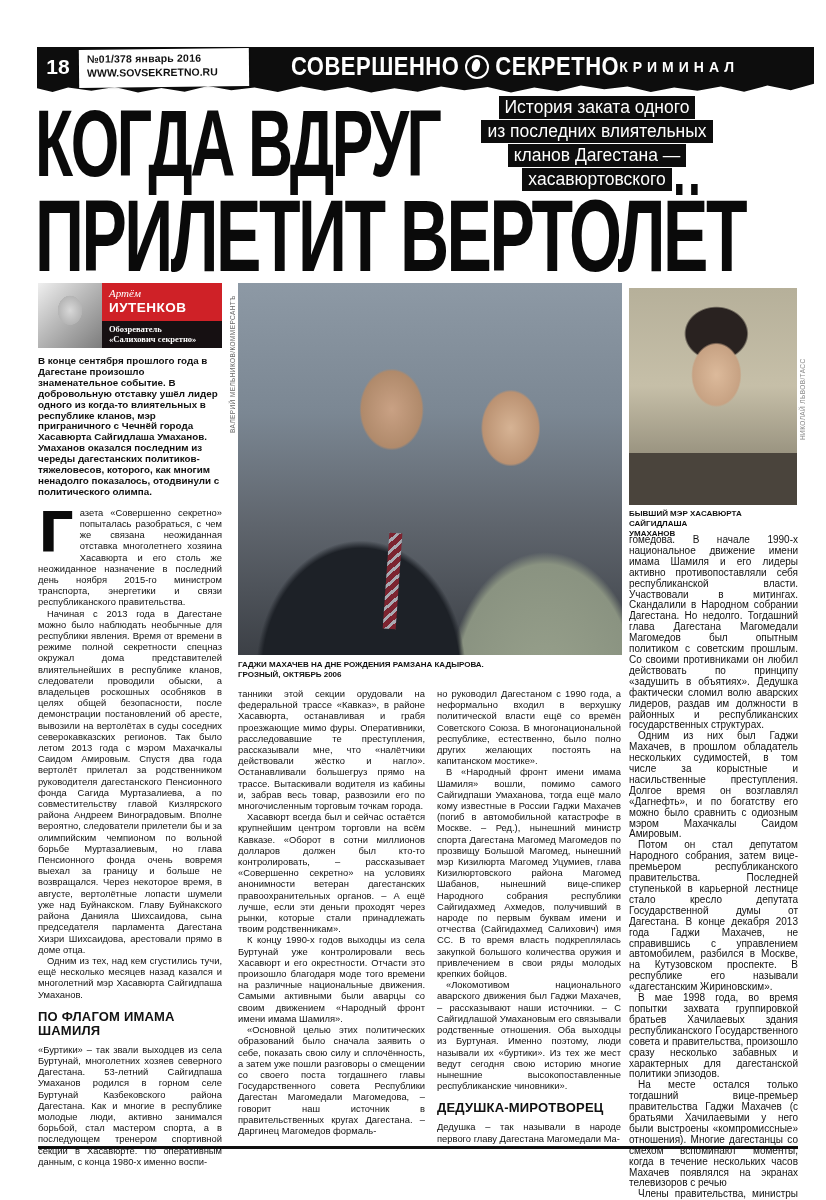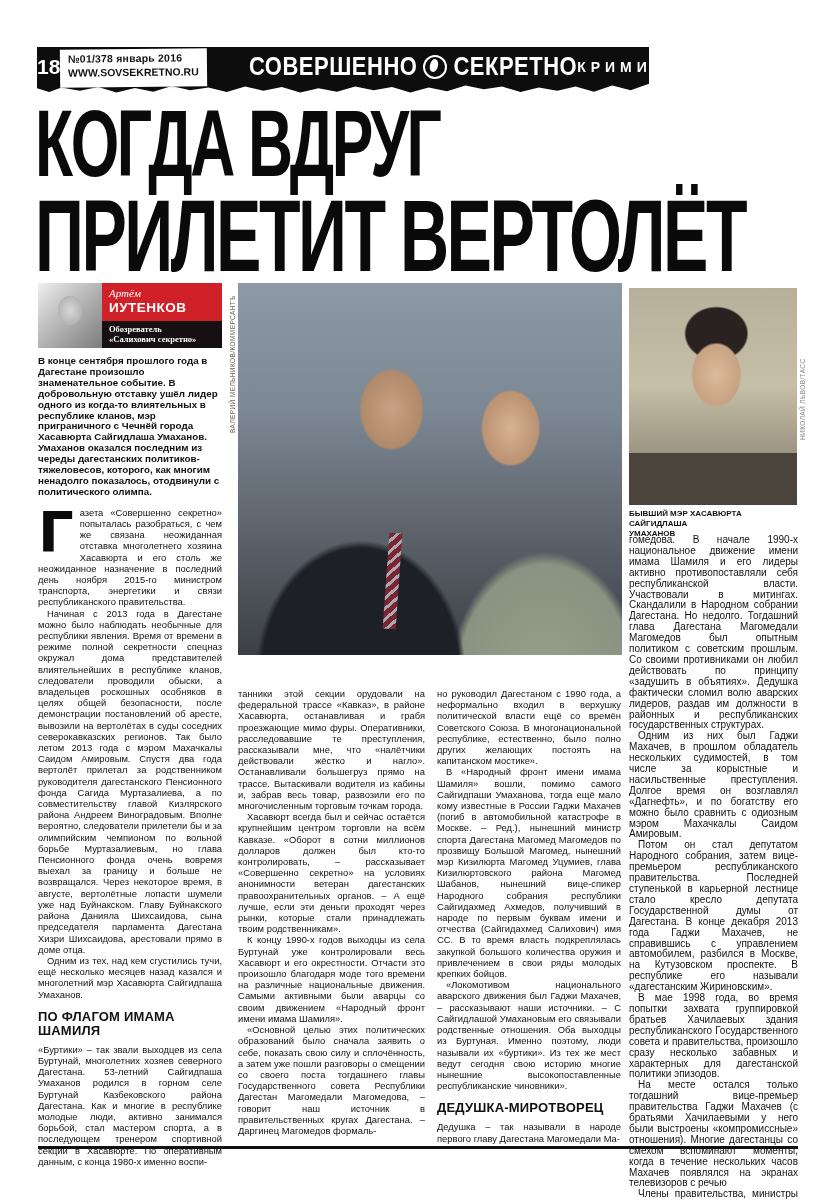--- a/index.html
+++ b/index.html
@@ -2,21 +2,21 @@
 <html><head>
 <meta charset="utf-8">
 <style>
   html,body { margin:0; padding:0; background:#e9e9e9; }
   .page {
     position:relative; width:826px; height:1200px; margin:0 auto;
     background:#ffffff; overflow:hidden;
     font-family:"Liberation Sans", sans-serif; color:#111;
   }
   
-  .topbar { position:absolute; left:37px; top:47px; width:612px; height:47px; }
+  .topbar { position:absolute; left:37px; top:47px; width:777px; height:47px; }
   .bar-bg {
     position:absolute; inset:0; background:#0d0d0d;
     clip-path: polygon(0 0,100% 0,100% 78%,97% 92%,94% 82%,91% 95%,88% 84%,85% 93%,82% 86%,79% 96%,76% 84%,73% 90%,70% 82%,67% 94%,64% 86%,61% 97%,58% 85%,55% 92%,52% 84%,49% 95%,46% 88%,43% 97%,40% 85%,37% 93%,34% 84%,31% 96%,28% 86%,25% 92%,22% 83%,19% 95%,16% 87%,13% 97%,10% 85%,7% 93%,4% 86%,2% 96%,0 88%);
   }
   .bar-content { position:relative; display:flex; align-items:stretch; height:40px; }
   .pagenum { width:42px; display:flex; align-items:center; justify-content:center;
     color:#fff; font-size:21px; font-weight:bold; }
   .issuebox { width:170px; background:#fff; transform:rotate(-0.6deg); margin-top:2px; height:38px;
     padding:3px 8px 0; box-sizing:border-box; box-shadow:0 0 2px rgba(0,0,0,.4); }
   .issuebox .l1 { font-size:10.5px; font-weight:bold; letter-spacing:.2px; }
@@ -103,39 +103,49 @@
         <span class="word">СОВЕРШЕННО</span>
         <span class="globe"></span>
         <span class="word">СЕКРЕТНО</span>
       </div>
       <div class="section">КРИМИНАЛ</div>
     </div>
   </div>
 
   <div class="h-line h1">КОГДА ВДРУГ</div>
   <div class="h-line h2">ПРИЛЕТИТ ВЕРТОЛЁТ</div>
+  <div class="standfirst">
+    <span class="sf-line">История заката одного</span><br>
+    <span class="sf-line">из последних влиятельных</span><br>
+    <span class="sf-line">кланов Дагестана —</span><br>
+    <span class="sf-line">хасавюртовского</span>
+  </div>
 
   <div class="author">
     <div class="a-photo"></div>
     <div class="a-right">
       <div class="a-name">
         <div class="a-first">Артём</div>
         <div class="a-last">ИУТЕНКОВ</div>
       </div>
       <div class="a-role">
         <div>Обозреватель</div>
         <div>«Салихович секретно»</div>
       </div>
     </div>
   </div>
 
   <div class="mainphoto">
     <div class="tie"></div>
   </div>
   <div class="credit cred-main">ВАЛЕРИЙ МЕЛЬНИКОВ/КОММЕРСАНТЪ</div>
+  <div class="caption cap-main">
+    <div>ГАДЖИ МАХАЧЕВ НА ДНЕ РОЖДЕНИЯ РАМЗАНА КАДЫРОВА.</div>
+    <div>ГРОЗНЫЙ, ОКТЯБРЬ 2006</div>
+  </div>
 
   <div class="portrait"></div>
   <div class="credit cred-portrait">НИКОЛАЙ ЛЬВОВ/ТАСС</div>
   <div class="caption cap-portrait">
     <div>БЫВШИЙ МЭР ХАСАВЮРТА САЙГИДЛАША</div>
     <div>УМАХАНОВ</div>
   </div>
 
   <div class="col col1">
     <p class="lead">В конце сентября прошлого года в Дагестане произошло знаменательное событие. В добровольную отставку ушёл лидер одного из когда-то влиятельных в республике кланов, мэр приграничного с Чечнёй города Хасавюрта Сайгидлаша Умаханов. Умаханов оказался последним из череды дагестанских политиков-тяжеловесов, которого, как многим ненадолго показалось, отодвинули с политического олимпа.</p>

